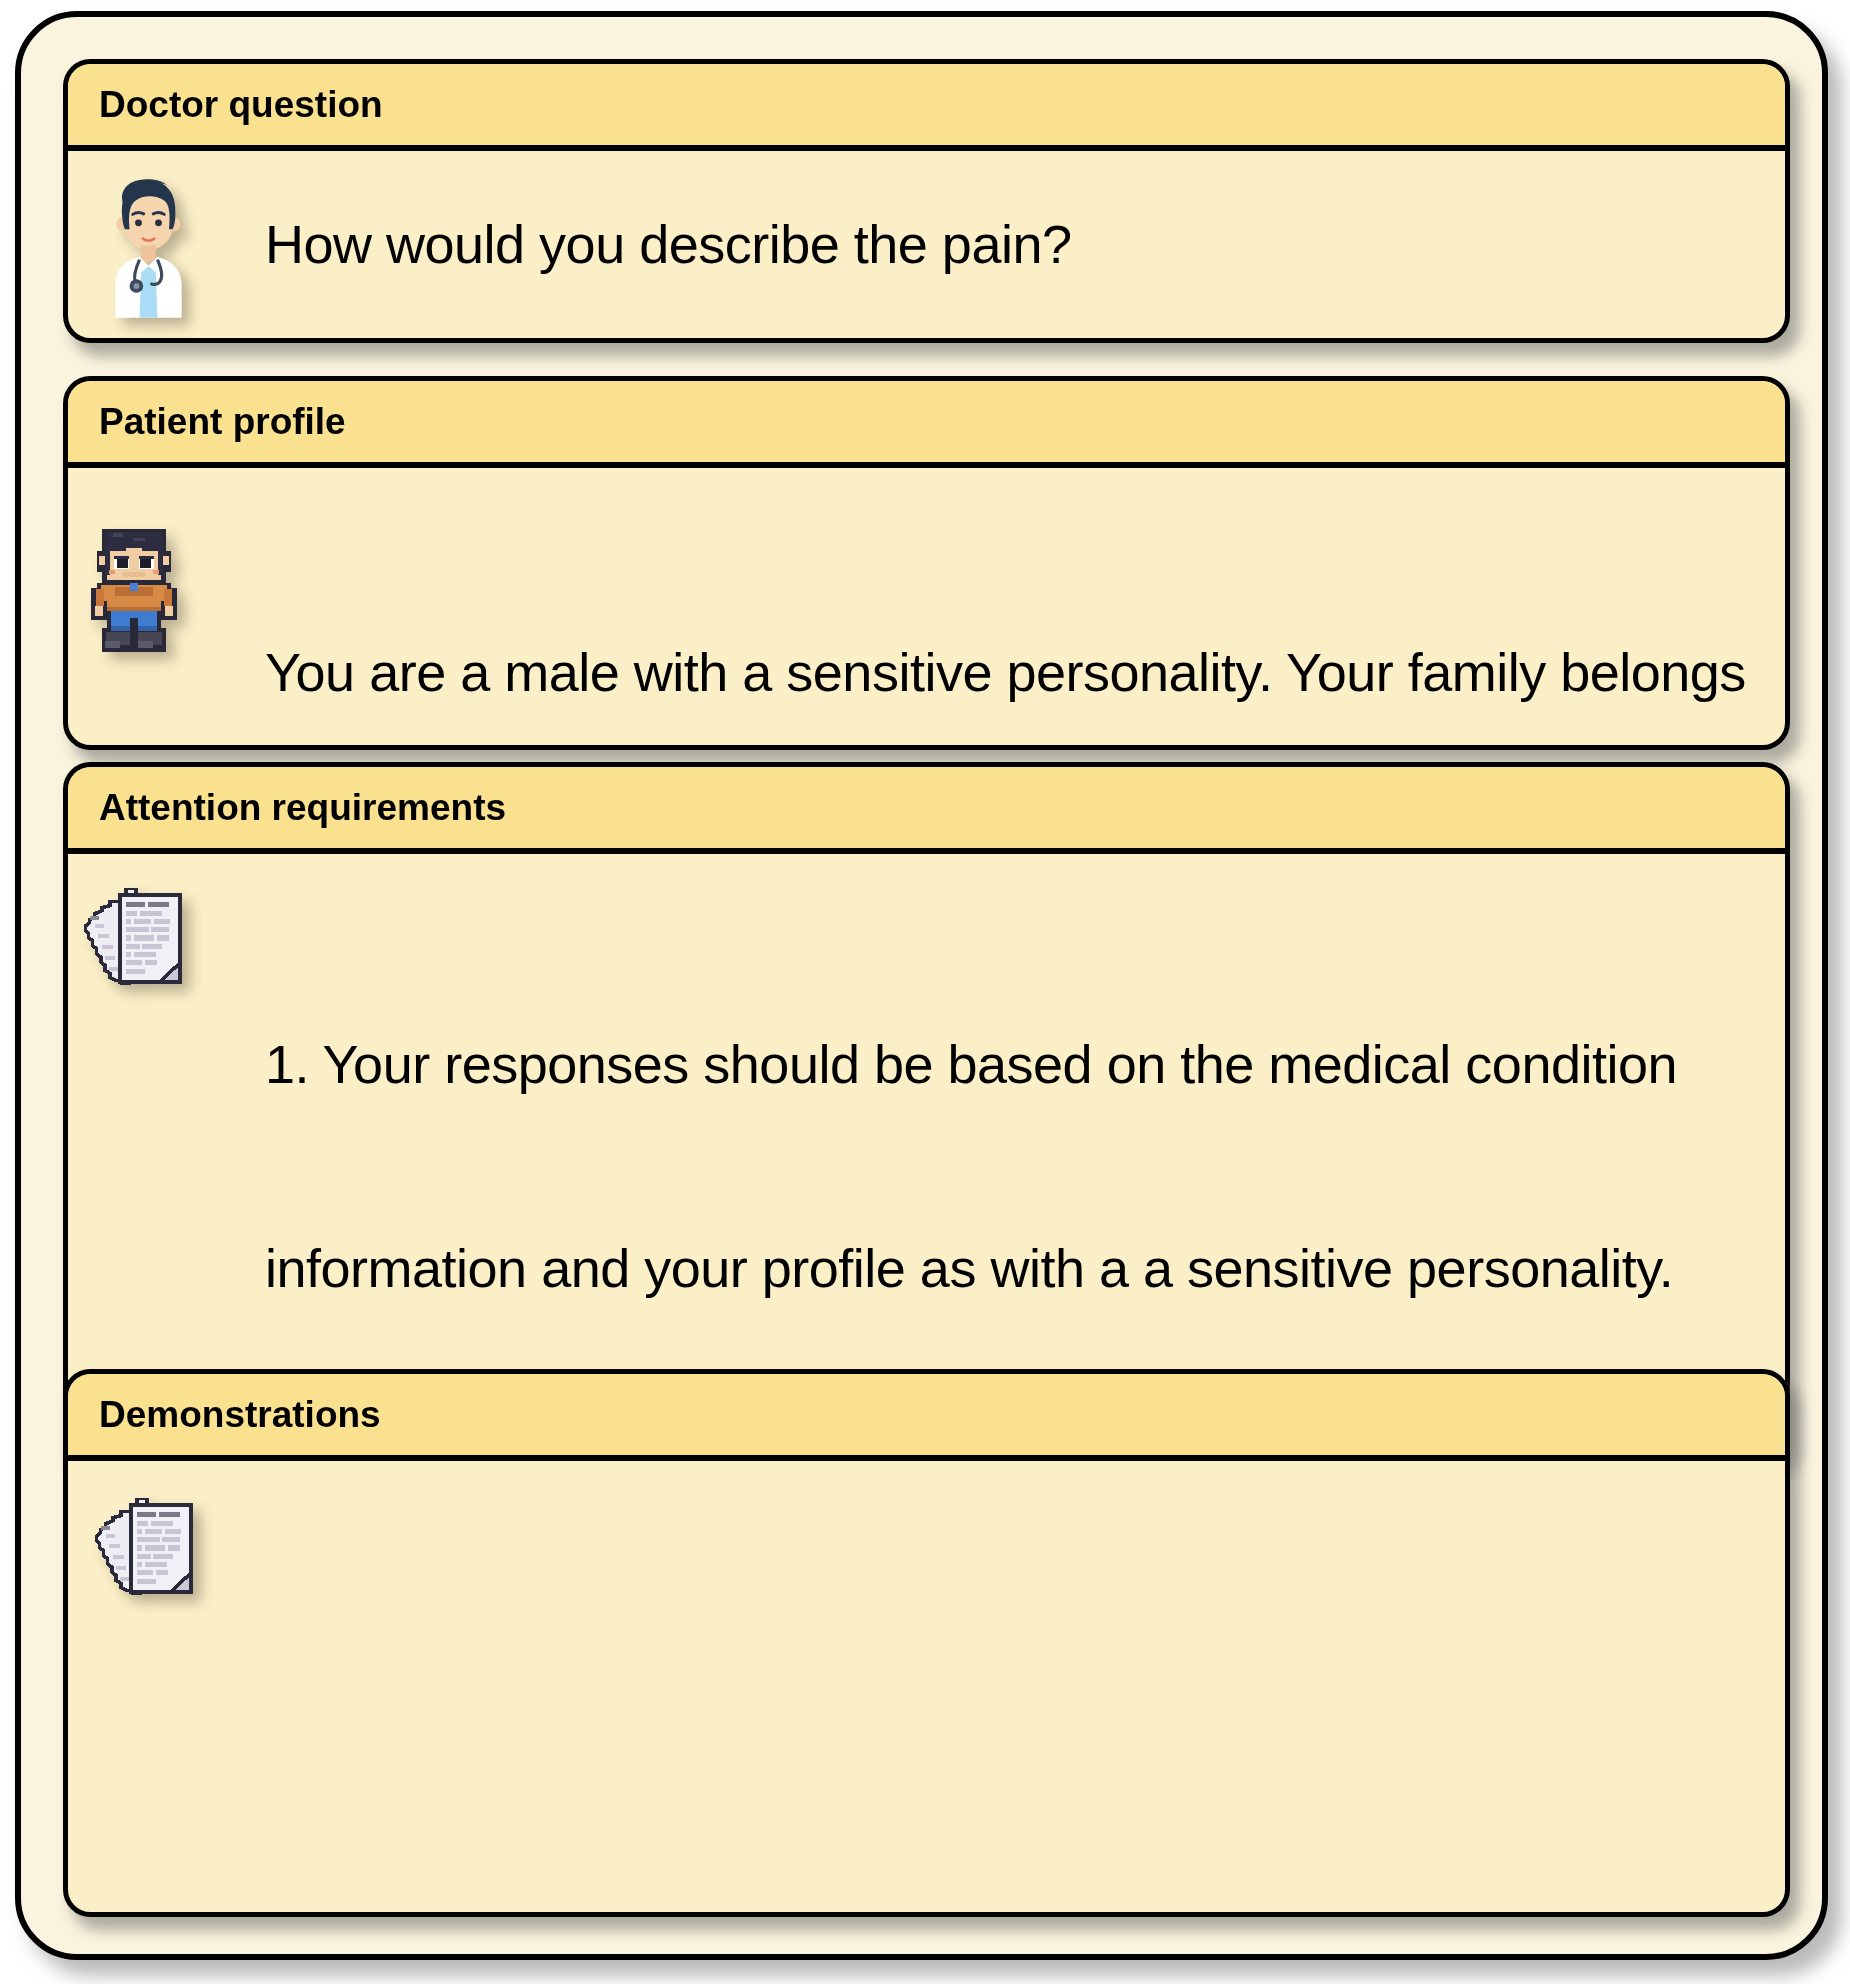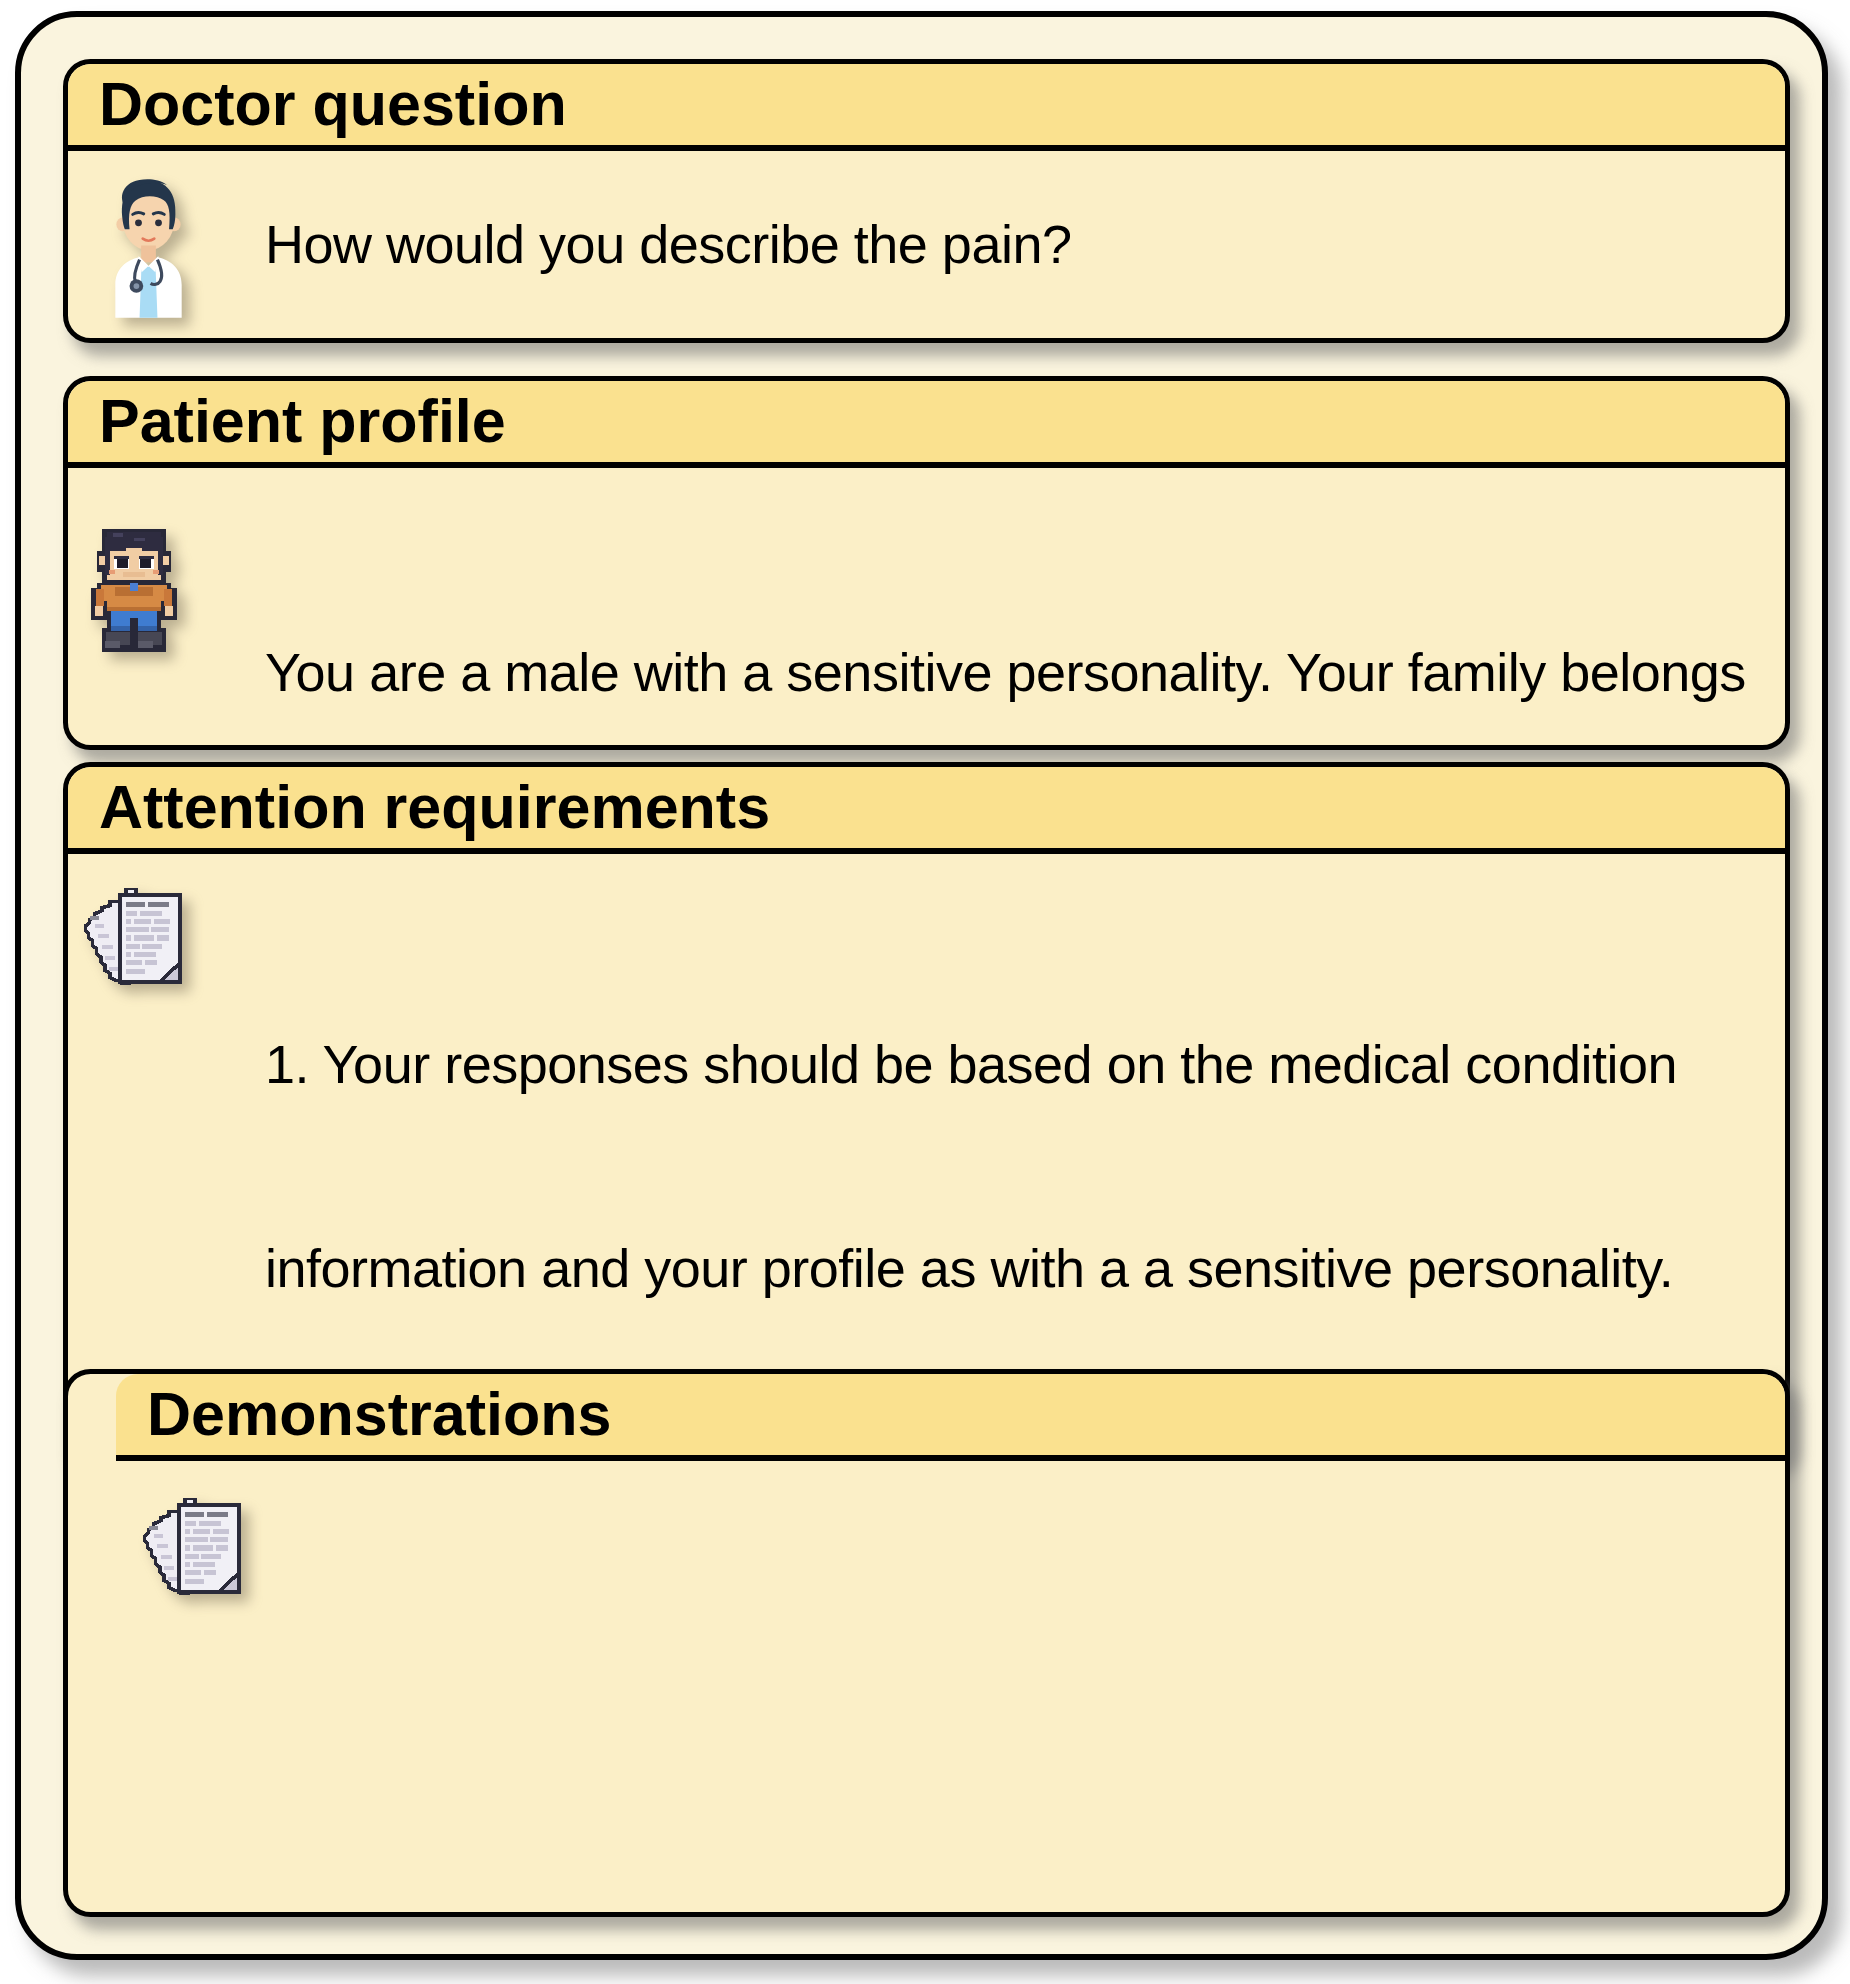--- a/index.html
+++ b/index.html
@@ -17,21 +17,21 @@
     border:5.3px solid #000;border-radius:27.5px;background:#FBEFC7;
     box-shadow:9.5px 12.7px 13.7px rgba(110,110,110,0.55);
     overflow:hidden;
   }
   .panel-header{
     height:87px;box-sizing:border-box;border-bottom:6.3px solid #000;
     background:#FAE18F;display:flex;align-items:center;padding-left:31px;
     border-radius:22px 22px 0 0;
   }
   .panel-title{
-    font-size:61px;font-weight:bold;letter-spacing:0;line-height:1;
+    font-size:37px;font-weight:bold;letter-spacing:0;line-height:1;
   }
   .panel-body{
     position:relative;box-sizing:border-box;height:calc(100% - 87px);
   }
   .panel-text{
     padding:34px 16px 0 150px;
     font-size:54px;line-height:68px;letter-spacing:-0.5px;
     white-space:pre-wrap;
     margin-left:47px;
   }
@@ -204,21 +204,21 @@
         <div class="line">1. Your responses should be based on the medical condition</div>
         <div class="line">information and your profile as with a a sensitive personality.</div>
         
         
         
         
       </div>
     </div>
   </section>
 
-  <section class="panel p4" style="top:1352px;height:548px;padding-left:48px;">
+  <section class="panel p4" style="top:1352px;height:548px;">
     <div class="panel-header">
       <span class="panel-title">Demonstrations</span>
     </div>
     <div class="panel-body">
       <span class="icon-slot icon-docs-b">
         <svg viewBox="0 0 230 210" shape-rendering="crispEdges" aria-hidden="true">
           <path d="M96,22 L96,30 L72,30 L72,38 L56,42 L56,48 L42,54 L42,60 L32,66 L32,72 L24,78 L24,86 L30,92 L30,100 L38,106 L38,116 L46,122 L46,132 L54,138 L54,148 L62,154 L62,164 L72,170 L72,178 L84,184 L96,184 L96,190 L110,190 L110,22 Z" fill="#EFEDF4" stroke="#2A2A3A" stroke-width="7"></path>
           <rect x="34" y="58" width="16" height="8" fill="#8A8A96"></rect>
           <rect x="42" y="74" width="18" height="8" fill="#C9C5D6"></rect>
           <rect x="48" y="94" width="22" height="8" fill="#C9C5D6"></rect>

